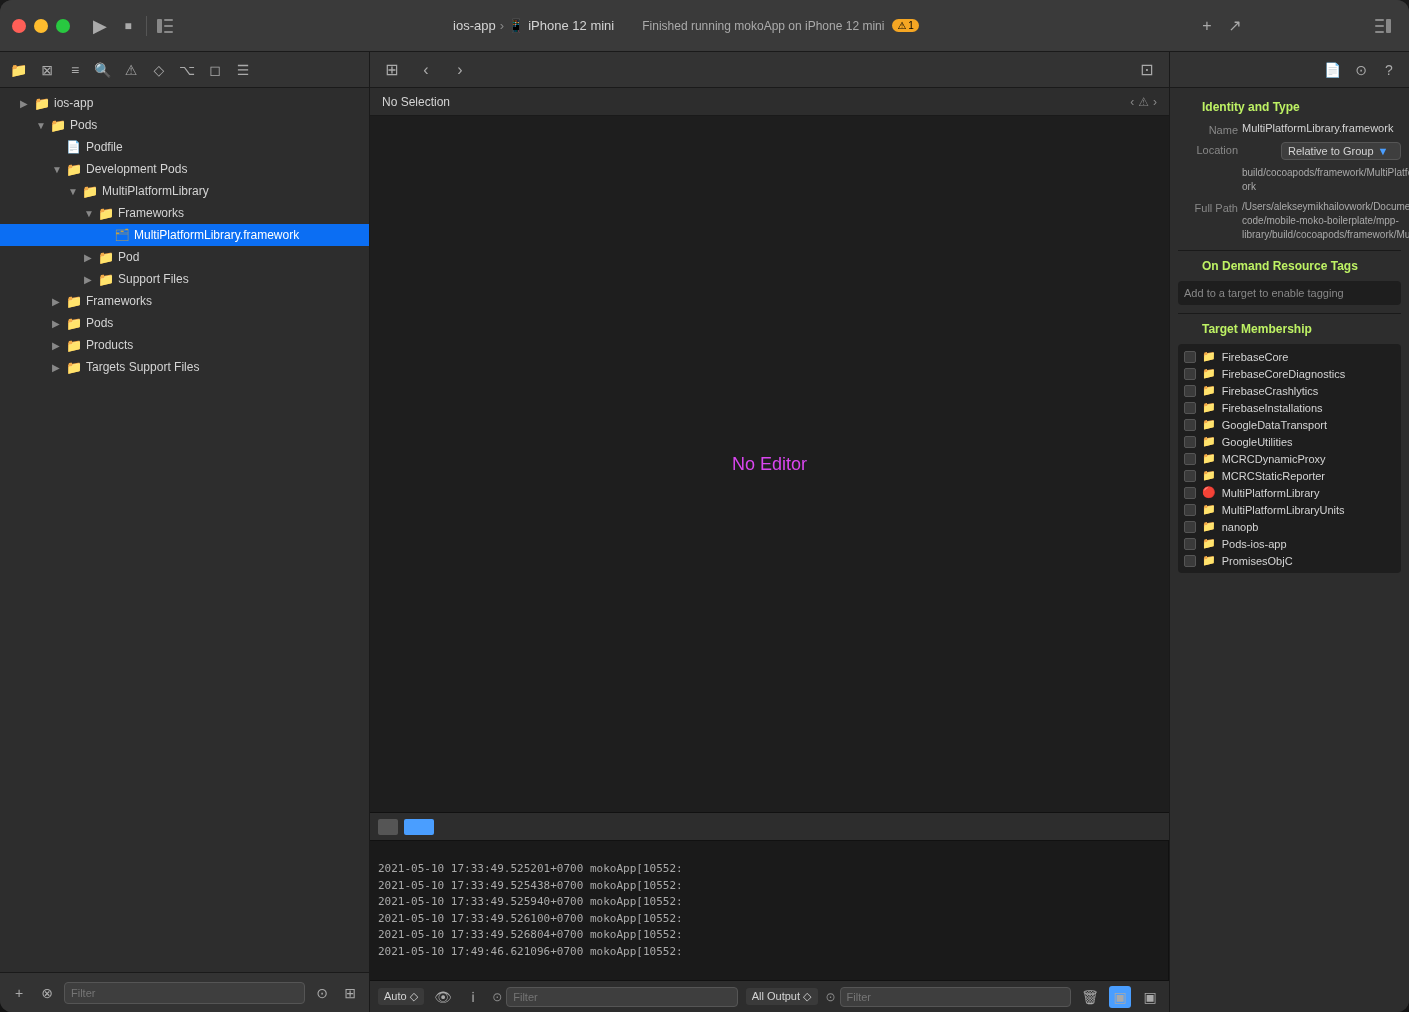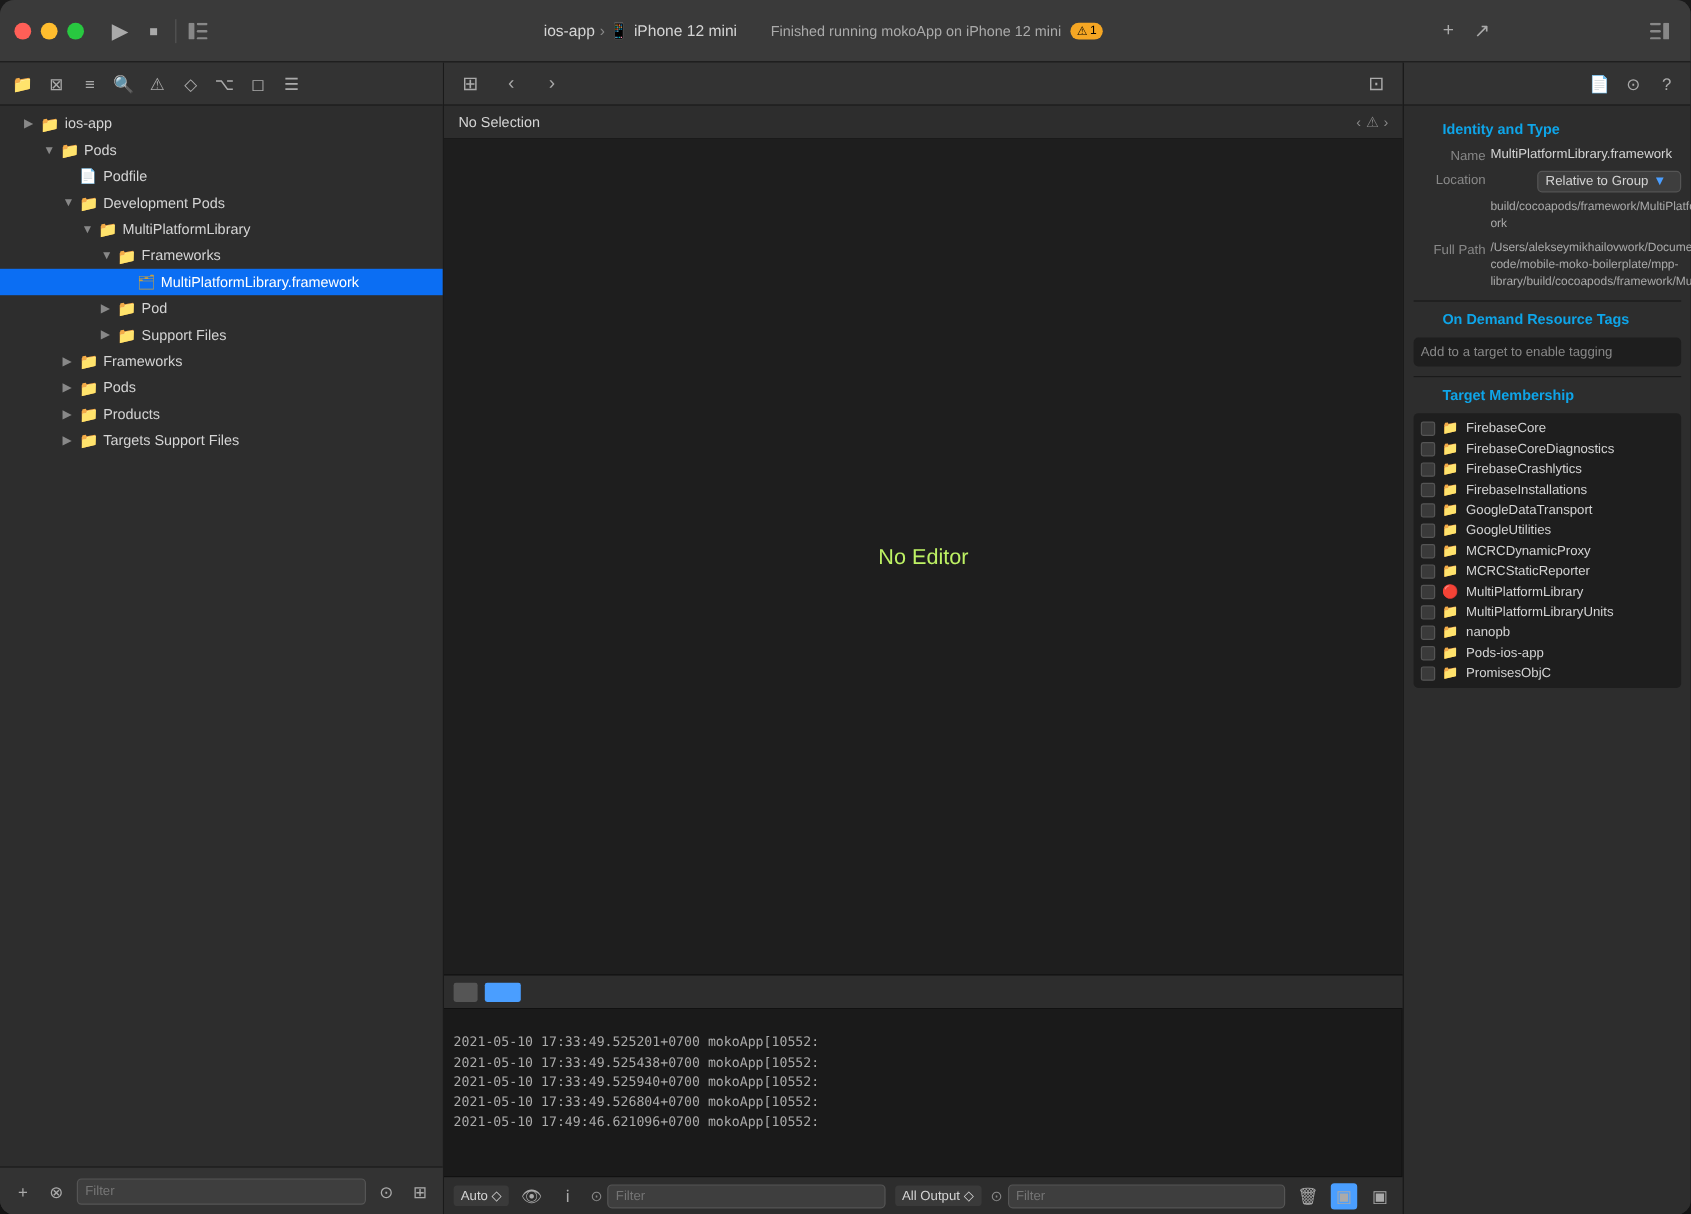--- a/index.html
+++ b/index.html
@@ -245,21 +245,21 @@
       padding: 0 12px;
       justify-content: space-between;
     }
 
     .no-editor-area {
       flex: 1;
       display: flex;
       align-items: center;
       justify-content: center;
       background: #1e1e1e;
-      color: #bef264;
+      color: #d946ef;
       font-size: 18px;
     }
 
     
     .console-area {
       height: 200px;
       background: #1a1a1a;
       border-top: 1px solid #111;
       display: flex;
       flex-direction: column;
@@ -324,21 +324,21 @@
 
     .inspector-content {
       flex: 1;
       overflow-y: auto;
       padding: 8px;
     }
 
     .inspector-section-title {
       font-size: 12px;
       font-weight: 600;
-      color: #0ea5e9;
+      color: #bef264;
       margin-bottom: 8px;
       margin-top: 4px;
       padding-left: 24px;
     }
 
     .inspector-row {
       display: flex;
       align-items: flex-start;
       margin-bottom: 6px;
       gap: 4px;
@@ -745,20 +745,21 @@
           <span style="width:20px;height:16px;background:#555;border-radius:2px;display:inline-block;"></span>
           <div style="width:30px;height:16px;background:#4a9eff;border-radius:2px;"></div>
         </div>
 
         <div style="flex:1;display:flex;flex-direction:row;overflow:hidden;">
           <div style="flex:1;display:flex;flex-direction:column;border-right:1px solid #111;">
             <div class="console-content">
               <div class="console-line">2021-05-10  17:33:49.525201+0700  mokoApp[10552:</div>
               <div class="console-line">2021-05-10  17:33:49.525438+0700  mokoApp[10552:</div>
               <div class="console-line">2021-05-10  17:33:49.525940+0700  mokoApp[10552:</div>
+              <div class="console-line">2021-05-10  17:33:49.526100+0700  mokoApp[10552:</div>
               <div class="console-line">2021-05-10  17:33:49.526804+0700  mokoApp[10552:</div>
               <div class="console-line">2021-05-10  17:49:46.621096+0700  mokoApp[10552:</div>
             </div>
           </div>
         </div>
 
         <div class="console-bottom">
           <button class="console-btn">Auto ◇</button>
           <button class="sidebar-toolbar-btn">👁</button>
           <button class="sidebar-toolbar-btn">ℹ</button>

